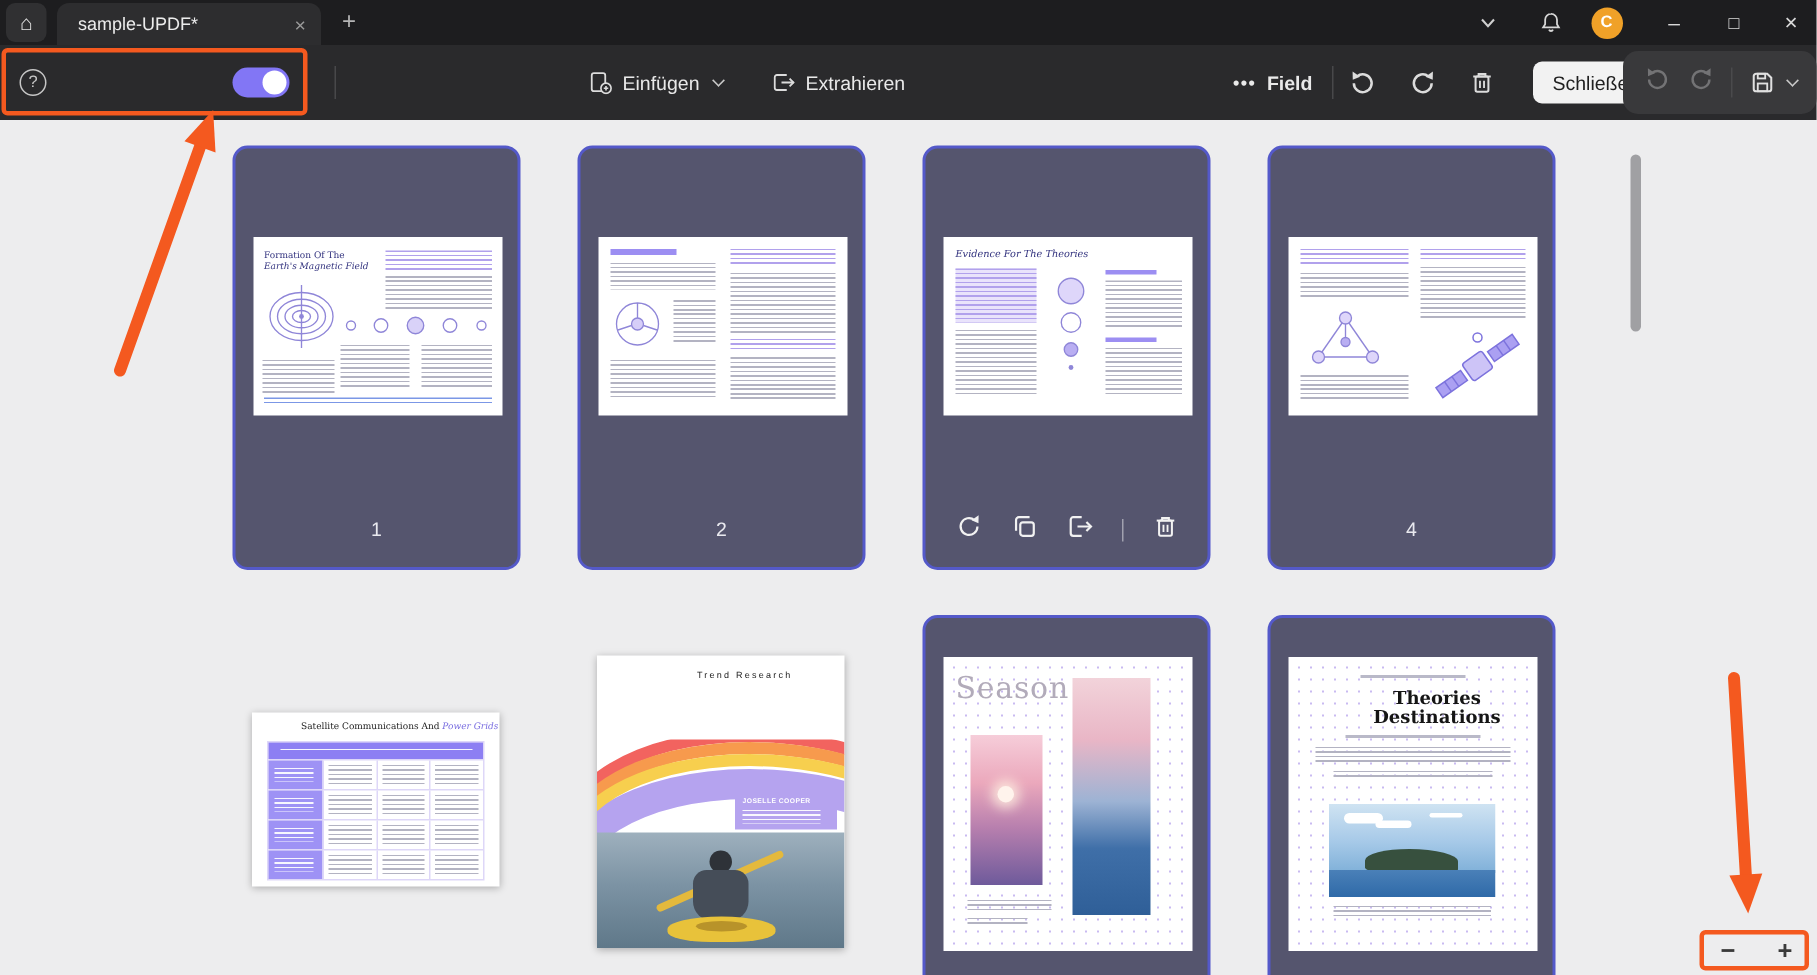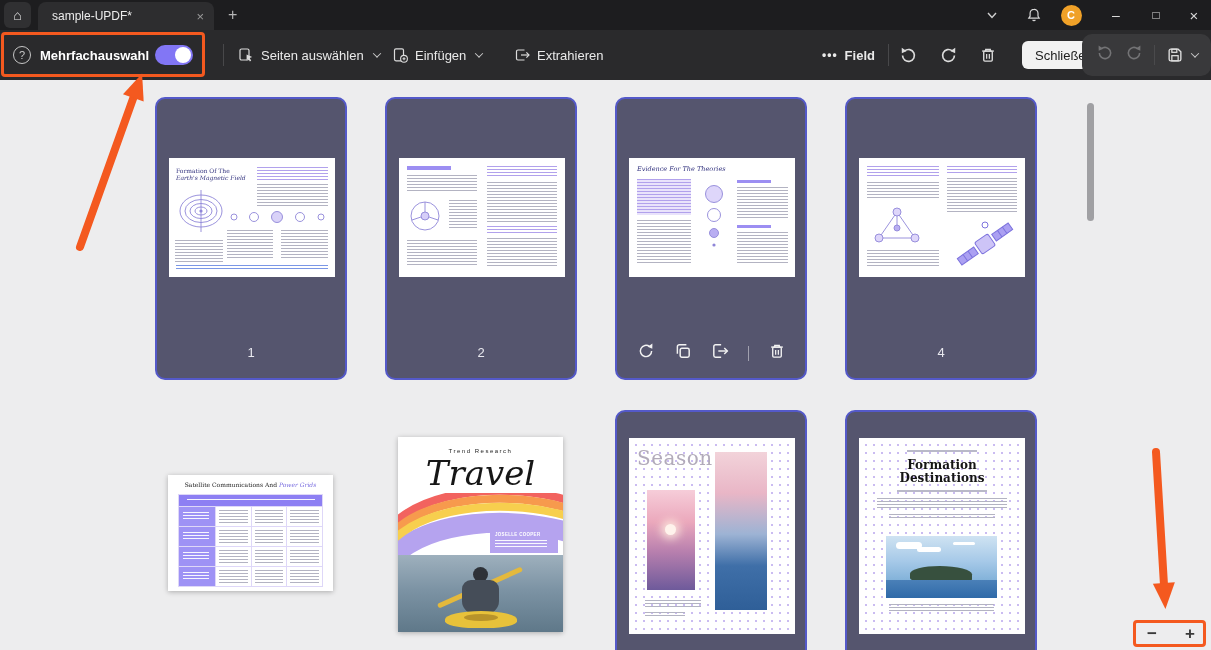--- a/index.html
+++ b/index.html
@@ -31,21 +31,21 @@
   .close-btn{position:absolute;left:1022px;top:11px;height:28px;padding:0 13px;background:#f2f2f2;color:#202020;font-size:13px;border-radius:6px;display:flex;align-items:center;cursor:pointer;z-index:4;}
   .right-panel{position:absolute;left:1082px;top:4px;width:129px;height:42px;background:#39393b;border-radius:10px;display:flex;align-items:center;justify-content:center;gap:11px;z-index:5;}
 
   
   .content{position:absolute;top:80px;left:0;width:1211px;height:570px;background:#ededee;overflow:hidden;}
   .card,.cell{position:absolute;width:192px;height:283px;border-radius:10px;}
   .card.selected{background:#55556e;border:2px solid #5459c9;}
   .card{cursor:pointer;}
   .cell{cursor:pointer;}
   .pagenum{position:absolute;left:0;top:246px;width:100%;text-align:center;color:#e9e9ef;font-size:13px;}
-  .page{position:absolute;background:#fff;}
+  .page{position:absolute;background:#fff;padding-left:16px;}
   .page.landscape{left:12px;top:59px;width:166px;height:119px;}
   .page.portrait{left:12px;top:26px;width:166px;height:196px;}
   .shadow{box-shadow:0 1px 5px rgba(0,0,0,.28);}
   .abs{position:absolute;}
   .lg{background-image:repeating-linear-gradient(to bottom,#b3b3c2 0,#b3b3c2 1px,transparent 1px,transparent 3px);}
   .lp{background-image:repeating-linear-gradient(to bottom,#b1a1ec 0,#b1a1ec 1px,transparent 1px,transparent 3px);}
   .lb{background-image:repeating-linear-gradient(to bottom,#7b97e6 0,#7b97e6 1px,transparent 1px,transparent 3px);}
   .lw{background-image:repeating-linear-gradient(to bottom,rgba(255,255,255,.92) 0,rgba(255,255,255,.92) 1px,transparent 1px,transparent 3px);}
   .hlp{background-color:#e9e3fb;}
   .dstroke{fill:none;stroke:#8f86d8;stroke-width:0.9;}
@@ -119,37 +119,26 @@
       </div>
     <div class="tb-ctrl" style="left:1178px;width:32px;font-size:15px">
         <span>×</span>
       </div>
   </div>
 
   <div class="toolbar">
     <div class="tb-item" style="left:13px">
       <span class="help-circle">?</span>
     </div>
-    <div class="tb-item" style="left:40px">
-      <span class="ms-label">Mehrfachauswahl</span>
-    </div>
     <div class="toggle" style="position:absolute;left:155px;top:15px">
       <span class="knob"></span>
     </div>
 
     <div class="vsep" style="left:223px"></div>
 
-    <div class="tb-item" style="left:238px">
-      <svg width="16" height="16" viewBox="0 0 16 16">
-        <rect x="2" y="2" width="9" height="11" rx="1.5" fill="none" stroke="#dcdcdc" stroke-width="1.2"></rect>
-        <polygon points="8.6,7.6 14.2,9.9 11.6,10.9 13.2,13.6 11.9,14.4 10.3,11.7 8.6,13.4" fill="#dcdcdc"></polygon>
-      </svg>
-      <span class="tb-label">Seiten auswählen</span>
-      <span class="chev"></span>
-    </div>
 
     <div class="tb-item" style="left:392px">
       <svg width="16" height="16" viewBox="0 0 16 16">
         <rect x="2.5" y="1.8" width="9" height="12" rx="1.5" fill="none" stroke="#dcdcdc" stroke-width="1.2"></rect>
         <circle cx="12" cy="11.8" r="3.4" fill="#2a2a2c" stroke="#dcdcdc" stroke-width="1.1"></circle>
         <path d="M12 10.3v3M10.5 11.8h3" stroke="#dcdcdc" stroke-width="1.1"></path>
       </svg>
       <span class="tb-label">Einfügen</span>
       <span class="chev"></span>
     </div>
@@ -422,21 +411,20 @@
                 <div class="abs lg" style="left:3px;top:3px;right:3px;height:14px"></div>
               </div>
           </div>
         </div>
       </div>
     </div>
 
     <div class="cell" style="left:385px;top:330px">
       <div class="page shadow" style="left:13px;top:27px;width:165px;height:195px;overflow:hidden">
         <div class="abs kicker" style="top:11px;width:100%">Trend Research</div>
-        <div class="abs travel" style="top:18px;left:0;right:0">Travel</div>
         <svg class="abs" style="left:0;top:56px" width="165" height="70" viewBox="0 0 165 70">
           <path d="M-8 66 C 30 26, 115 22, 172 40" fill="none" stroke="#b5a3ef" stroke-width="20"></path>
           <path d="M-8 34 C 30 -6, 115 -10, 172 8" fill="none" stroke="#f2635f" stroke-width="8"></path>
           <path d="M-8 42 C 30 2, 115 -2, 172 16" fill="none" stroke="#f79a4d" stroke-width="8"></path>
           <path d="M-8 50 C 30 10, 115 6, 172 24" fill="none" stroke="#f7cf4e" stroke-width="8"></path>
         </svg>
         <div class="abs" style="left:92px;top:92px;width:68px;height:24px;background:#b5a3ef">
           <div class="author" style="position:absolute;left:5px;top:3px">JOSELLE COOPER</div>
           <div class="abs lw" style="left:5px;top:11px;width:52px;height:9px"></div>
         </div>
@@ -459,21 +447,21 @@
         <div class="abs" style="left:86px;top:14px;width:52px;height:158px;background:linear-gradient(180deg,#f2d3da 0%,#e9b6c6 26%,#9db3d4 52%,#3f6fa8 72%,#2f5f98 100%)"></div>
         <div class="abs lg" style="left:16px;top:162px;width:56px;height:8px"></div>
         <div class="abs lg" style="left:16px;top:174px;width:40px;height:5px"></div>
       </div>
     </div>
 
     <div class="card selected" style="left:845px;top:330px">
       <div class="page portrait dotsbg">
         <div class="abs" style="left:48px;top:12px;width:70px;height:2px;background:#b9b9c8"></div>
         <div class="abs trend-title" style="top:21px;width:100%">
-          <div>Formation</div>
+          <div>Theories</div>
           <div>Destinations</div>
         </div>
         <div class="abs" style="left:38px;top:52px;width:90px;height:2px;background:#b9b9c8"></div>
         <div class="abs lg" style="left:18px;top:60px;width:130px;height:12px"></div>
         <div class="abs lg" style="left:30px;top:76px;width:106px;height:6px"></div>
         <div class="abs" style="left:27px;top:98px;width:111px;height:62px;overflow:hidden">
           <div class="abs" style="left:0;top:0;width:111px;height:46px;background:linear-gradient(180deg,#cfe3f2 0%,#a6c9e8 55%,#7fb0d8 100%)"></div>
           <div class="abs" style="left:10px;top:6px;width:26px;height:7px;background:#ffffff;border-radius:6px;box-shadow:20px 4px 0 -1px #ffffff,55px -2px 0 -2px #ffffff"></div>
           <div class="abs" style="left:24px;top:30px;width:62px;height:16px;background:#37503e;border-radius:55% 60% 18% 28%"></div>
           <div class="abs" style="left:0;top:44px;width:111px;height:18px;background:linear-gradient(180deg,#4a80b8,#2f6aa8)"></div>

